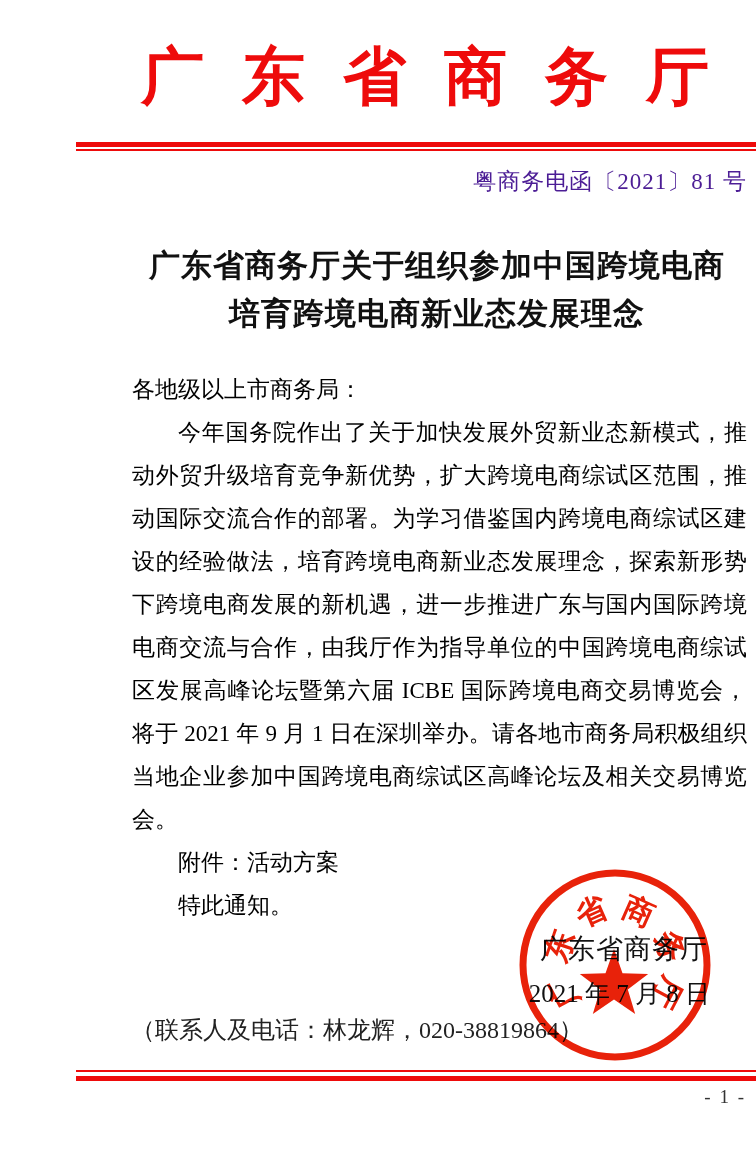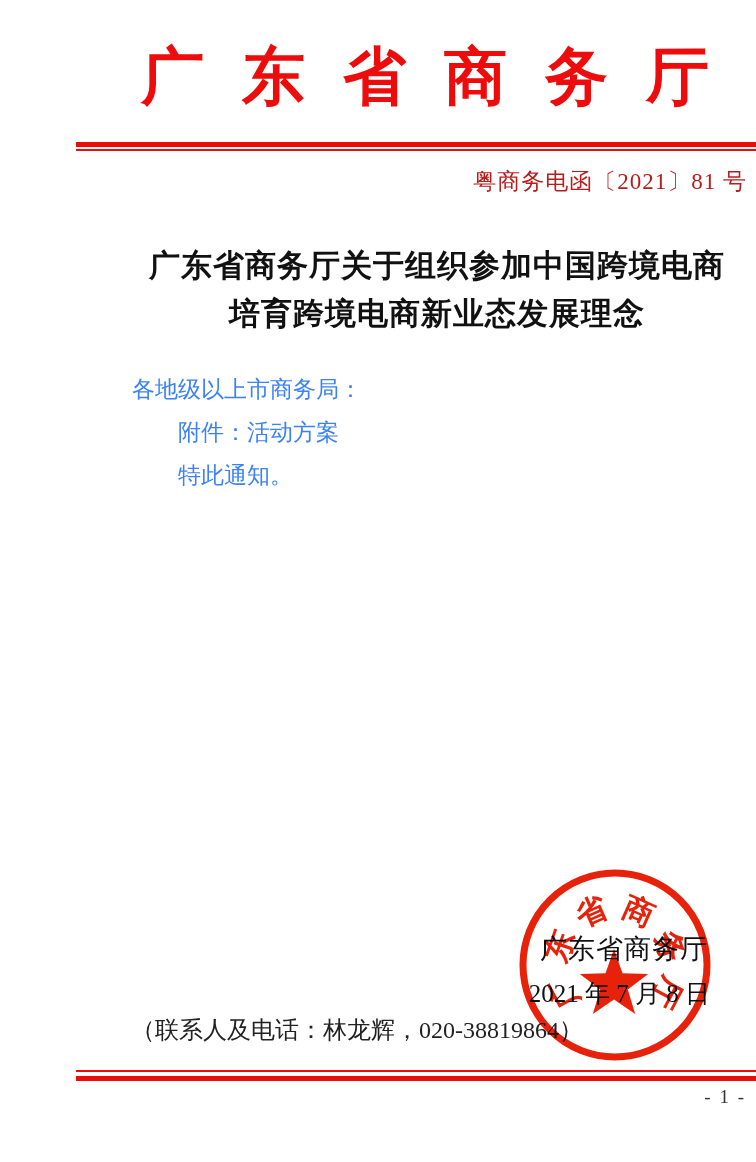--- a/index.html
+++ b/index.html
@@ -31,21 +31,21 @@
   .rule-header { position: absolute; top: 142px; left: 29px; right: 32px; }
   .rule-header .thick { height: 5px; background: #ee0b0b; }
   .rule-header .gap   { height: 2px; }
   .rule-header .thin  { height: 2px; background: #ee0b0b; }
 
   .doc-number {
     position: absolute;
     top: 166px; right: 56px;
     font-size: 23px;
     letter-spacing: 1px;
-    color: #b91c1c;
+    color: #4c1d95;
     text-align: center;
   }
 
   
   .notice-title {
     position: absolute;
     top: 242px; left: 0; right: 0;
     text-align: center;
     font-weight: bold;
     font-size: 31px;
@@ -54,21 +54,21 @@
     letter-spacing: 1px;
     padding-left: 24px;
   }
 
   
   .body-text {
     position: absolute;
     top: 368px; left: 85px; right: 56px;
     font-size: 23px;
     line-height: 43px;
-    color: #3b82f6;
+    color: #000000;
   }
   .body-text p { margin: 0; }
   .body-text p.indent { text-indent: 2em; }
   .body-text p.justify { text-align: justify; }
 
   
   .signature-org {
     position: absolute;
     top: 931px; right: 95px;
     font-size: 27px;
@@ -134,20 +134,21 @@
 
   <div class="doc-number">粤商务电函〔2021〕81 号</div>
 
   <div class="notice-title">
     <div>广东省商务厅关于组织参加中国跨境电商</div>
     <div>培育跨境电商新业态发展理念</div>
   </div>
 
   <div class="body-text">
     <p>各地级以上市商务局：</p>
+    <p class="indent justify">今年国务院作出了关于加快发展外贸新业态新模式，推动外贸升级培育竞争新优势，扩大跨境电商综试区范围，推动国际交流合作的部署。为学习借鉴国内跨境电商综试区建设的经验做法，培育跨境电商新业态发展理念，探索新形势下跨境电商发展的新机遇，进一步推进广东与国内国际跨境电商交流与合作，由我厅作为指导单位的中国跨境电商综试区发展高峰论坛暨第六届 ICBE 国际跨境电商交易博览会，将于 2021 年 9 月 1 日在深圳举办。请各地市商务局积极组织当地企业参加中国跨境电商综试区高峰论坛及相关交易博览会。</p>
     <p class="indent">附件：活动方案</p>
     <p class="indent">特此通知。</p>
   </div>
 
   <div class="signature-org">广东省商务厅</div>
   <div class="signature-date">2021 年 7 月 8 日</div>
 
   <svg class="seal" viewBox="0 0 202 202">
     <circle cx="101" cy="101" r="92" fill="none" stroke="#e8220a" stroke-width="7"></circle>
     <polygon fill="#e8220a" points="100,85 108.5,109.3 134.2,109.9 113.8,125.5 121.2,150.1 100,135.5 78.8,150.1 86.2,125.5 65.8,109.9 91.5,109.3"></polygon>

